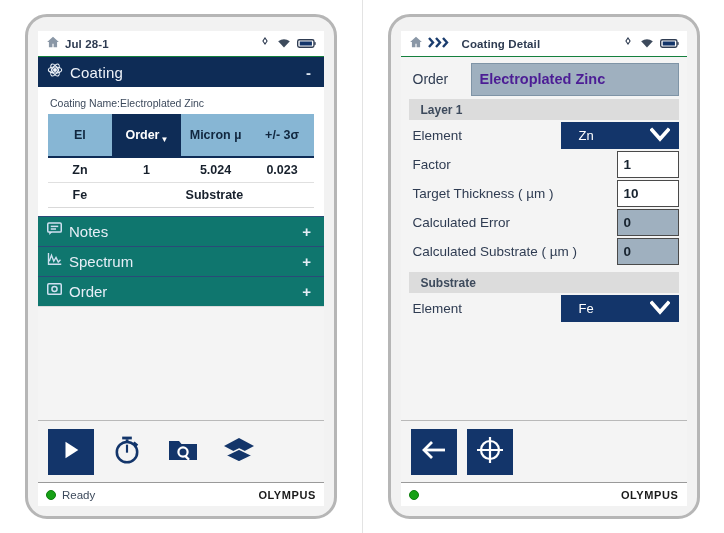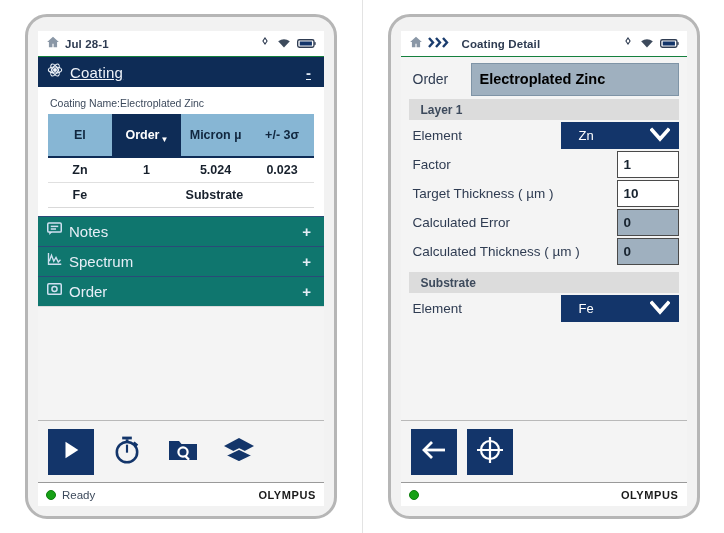--- a/index.html
+++ b/index.html
@@ -74,21 +74,20 @@
 
   
   .sec-head {
     background: #0e2c56;
     color: #eef3f9;
     height: 30px;
     display: flex;
     align-items: center;
     padding: 8px 9px;
     flex-shrink: 0;
-    text-decoration: underline;
   }
   .sec-head .lbl { font-size: 15px; margin-left: 7px; letter-spacing: .2px; }
   .sec-head .sign {
     margin-left: auto;
     font-size: 15px;
     font-weight: 700;
     color: #dfe7f1;
     padding-right: 4px;
   }
   .accordion {
@@ -223,21 +222,21 @@
   .name-val {
     flex: 1;
     background: #9fb0bf;
     border: 1px solid #7f94a6;
     height: 33px;
     display: flex;
     align-items: center;
     padding-left: 8px;
     font-size: 14.5px;
     font-weight: 700;
-    color: #000000;
+    color: #4c1d95;
   }
   .group-head {
     background: #dcdcdc;
     height: 21px;
     display: flex;
     align-items: center;
     padding-left: 12px;
     font-size: 12px;
     color: #3d4a5c;
     font-weight: 600;
@@ -517,21 +516,21 @@
             <span class="f-lbl">Target Thickness ( µm )</span>
             <div class="inp">10</div>
           </div>
 
           <div class="f-row">
             <span class="f-lbl">Calculated Error</span>
             <div class="inp ro">0</div>
           </div>
 
           <div class="f-row">
-            <span class="f-lbl">Calculated Thickness ( µm )</span>
+            <span class="f-lbl">Calculated Substrate ( µm )</span>
             <div class="inp ro">0</div>
           </div>
 
           <div class="spacer-sm"></div>
 
           <div class="group-head">Substrate</div>
 
           <div class="f-row">
             <span class="f-lbl">Element</span>
             <div class="sel">

